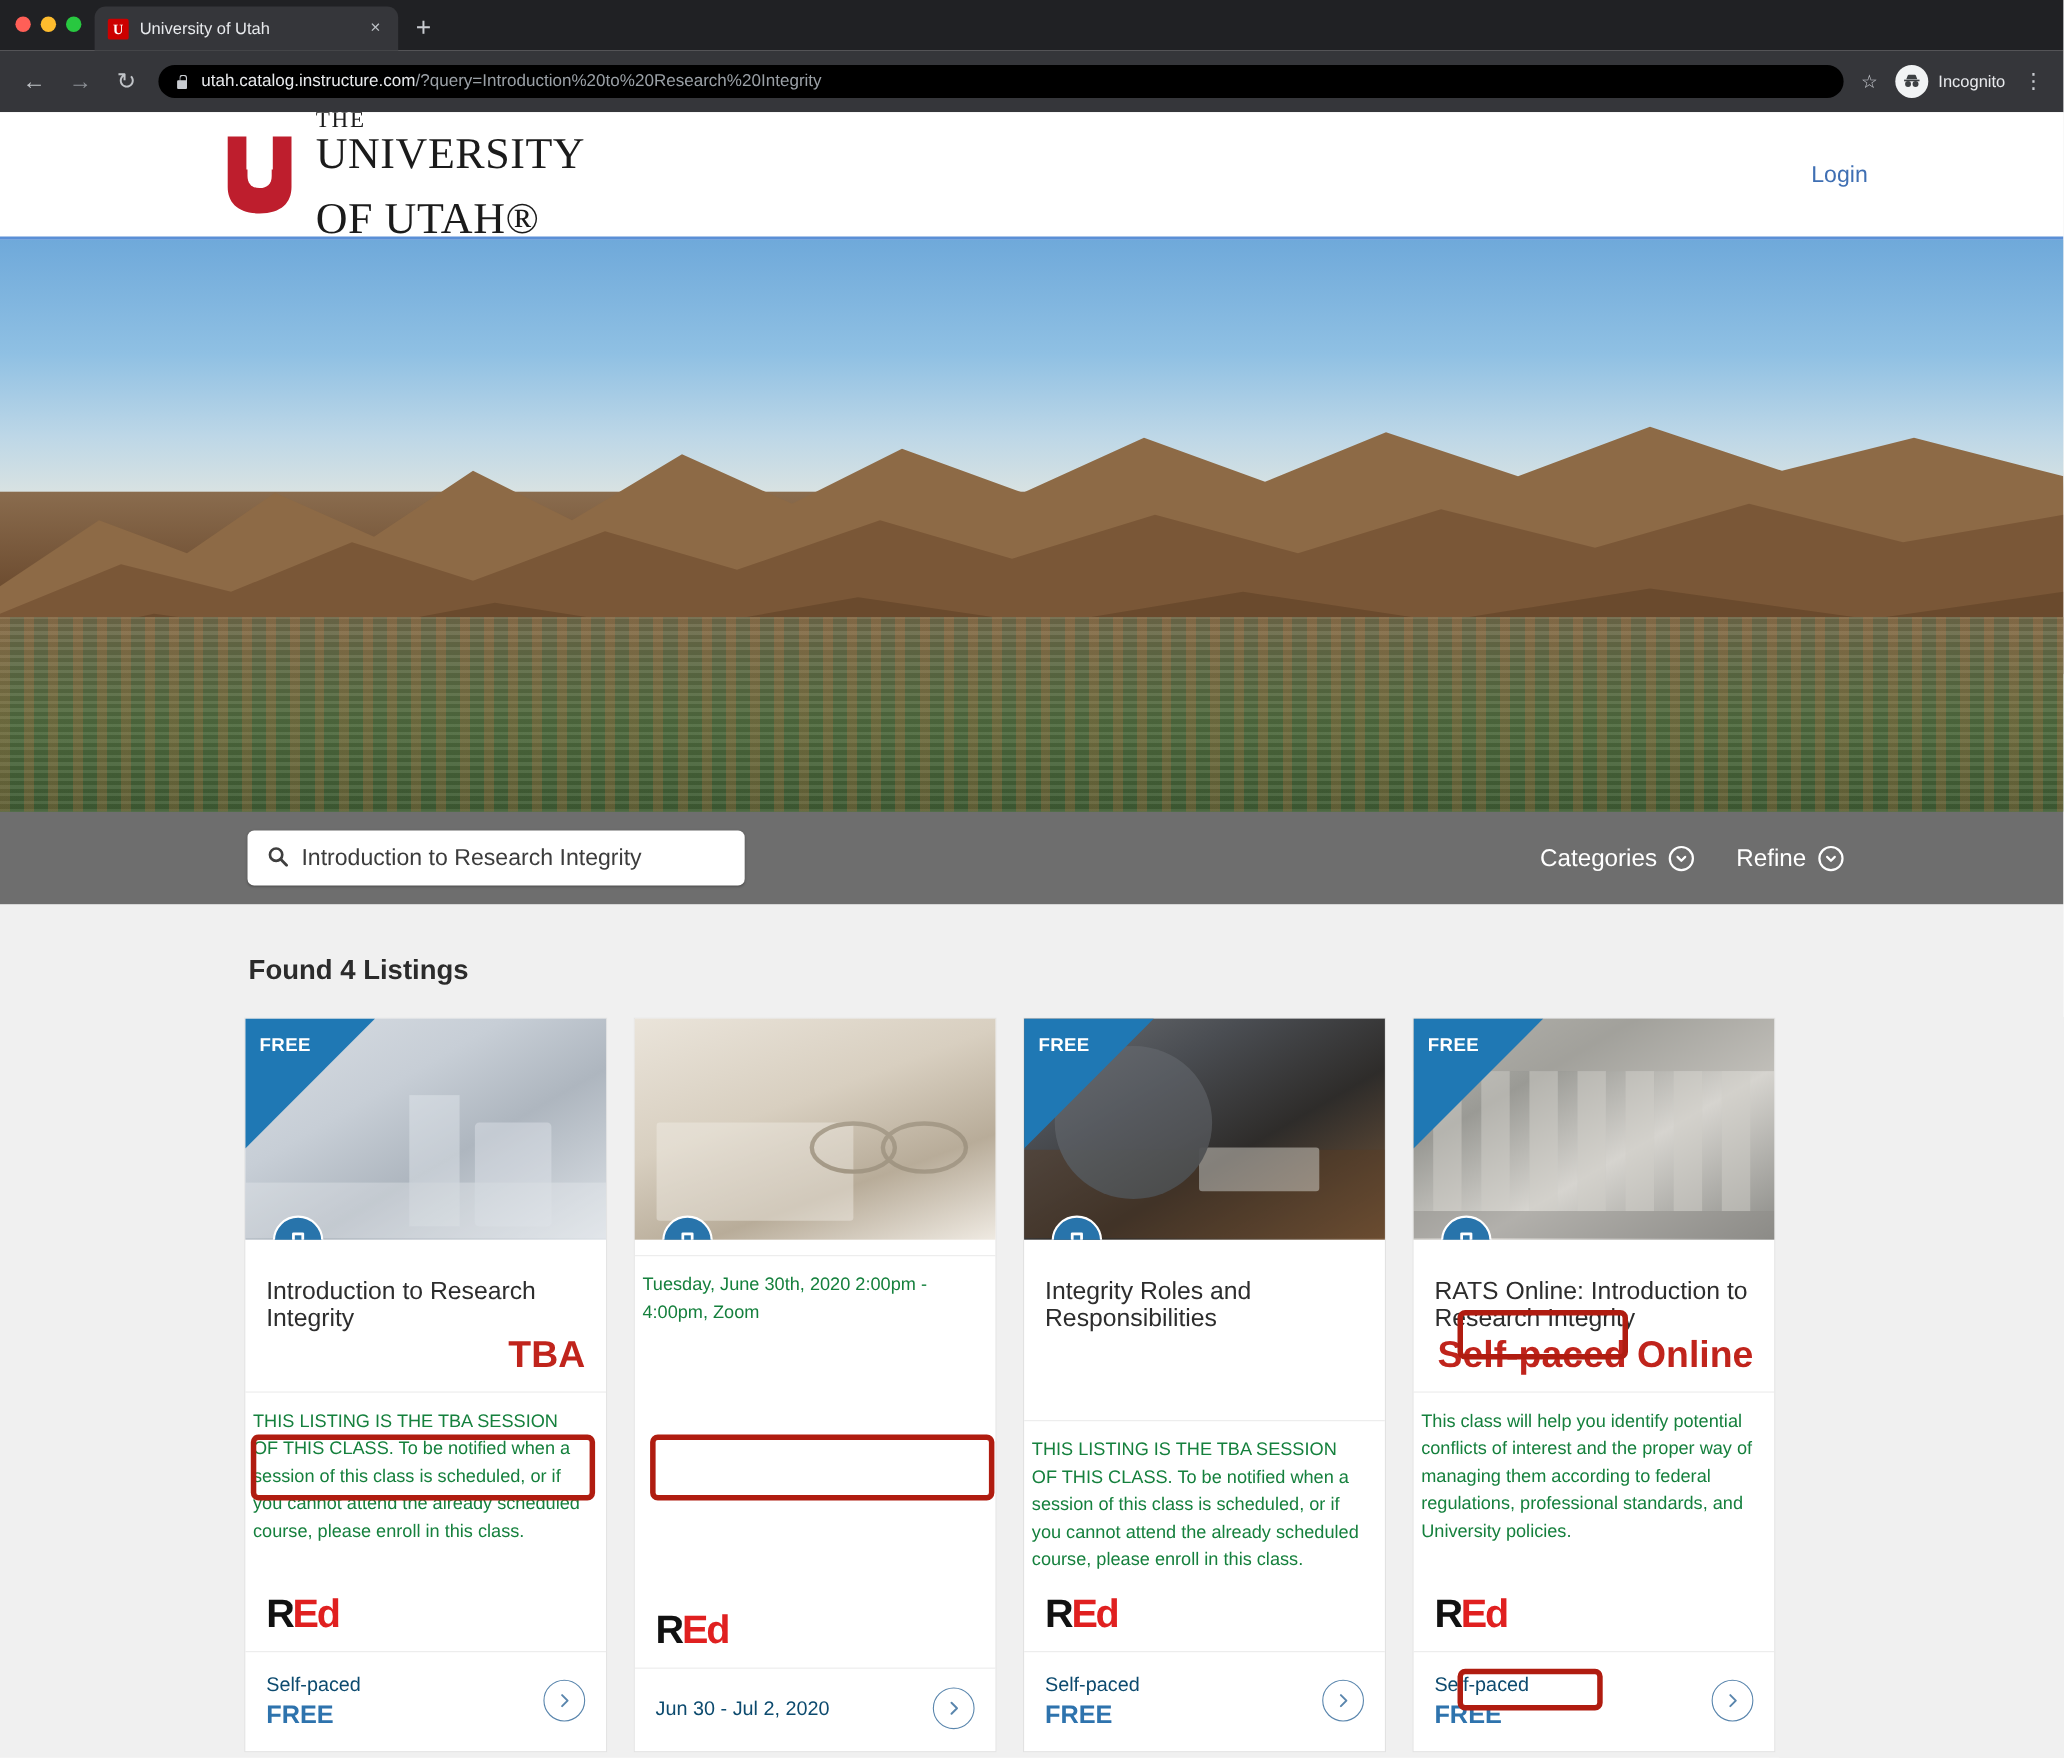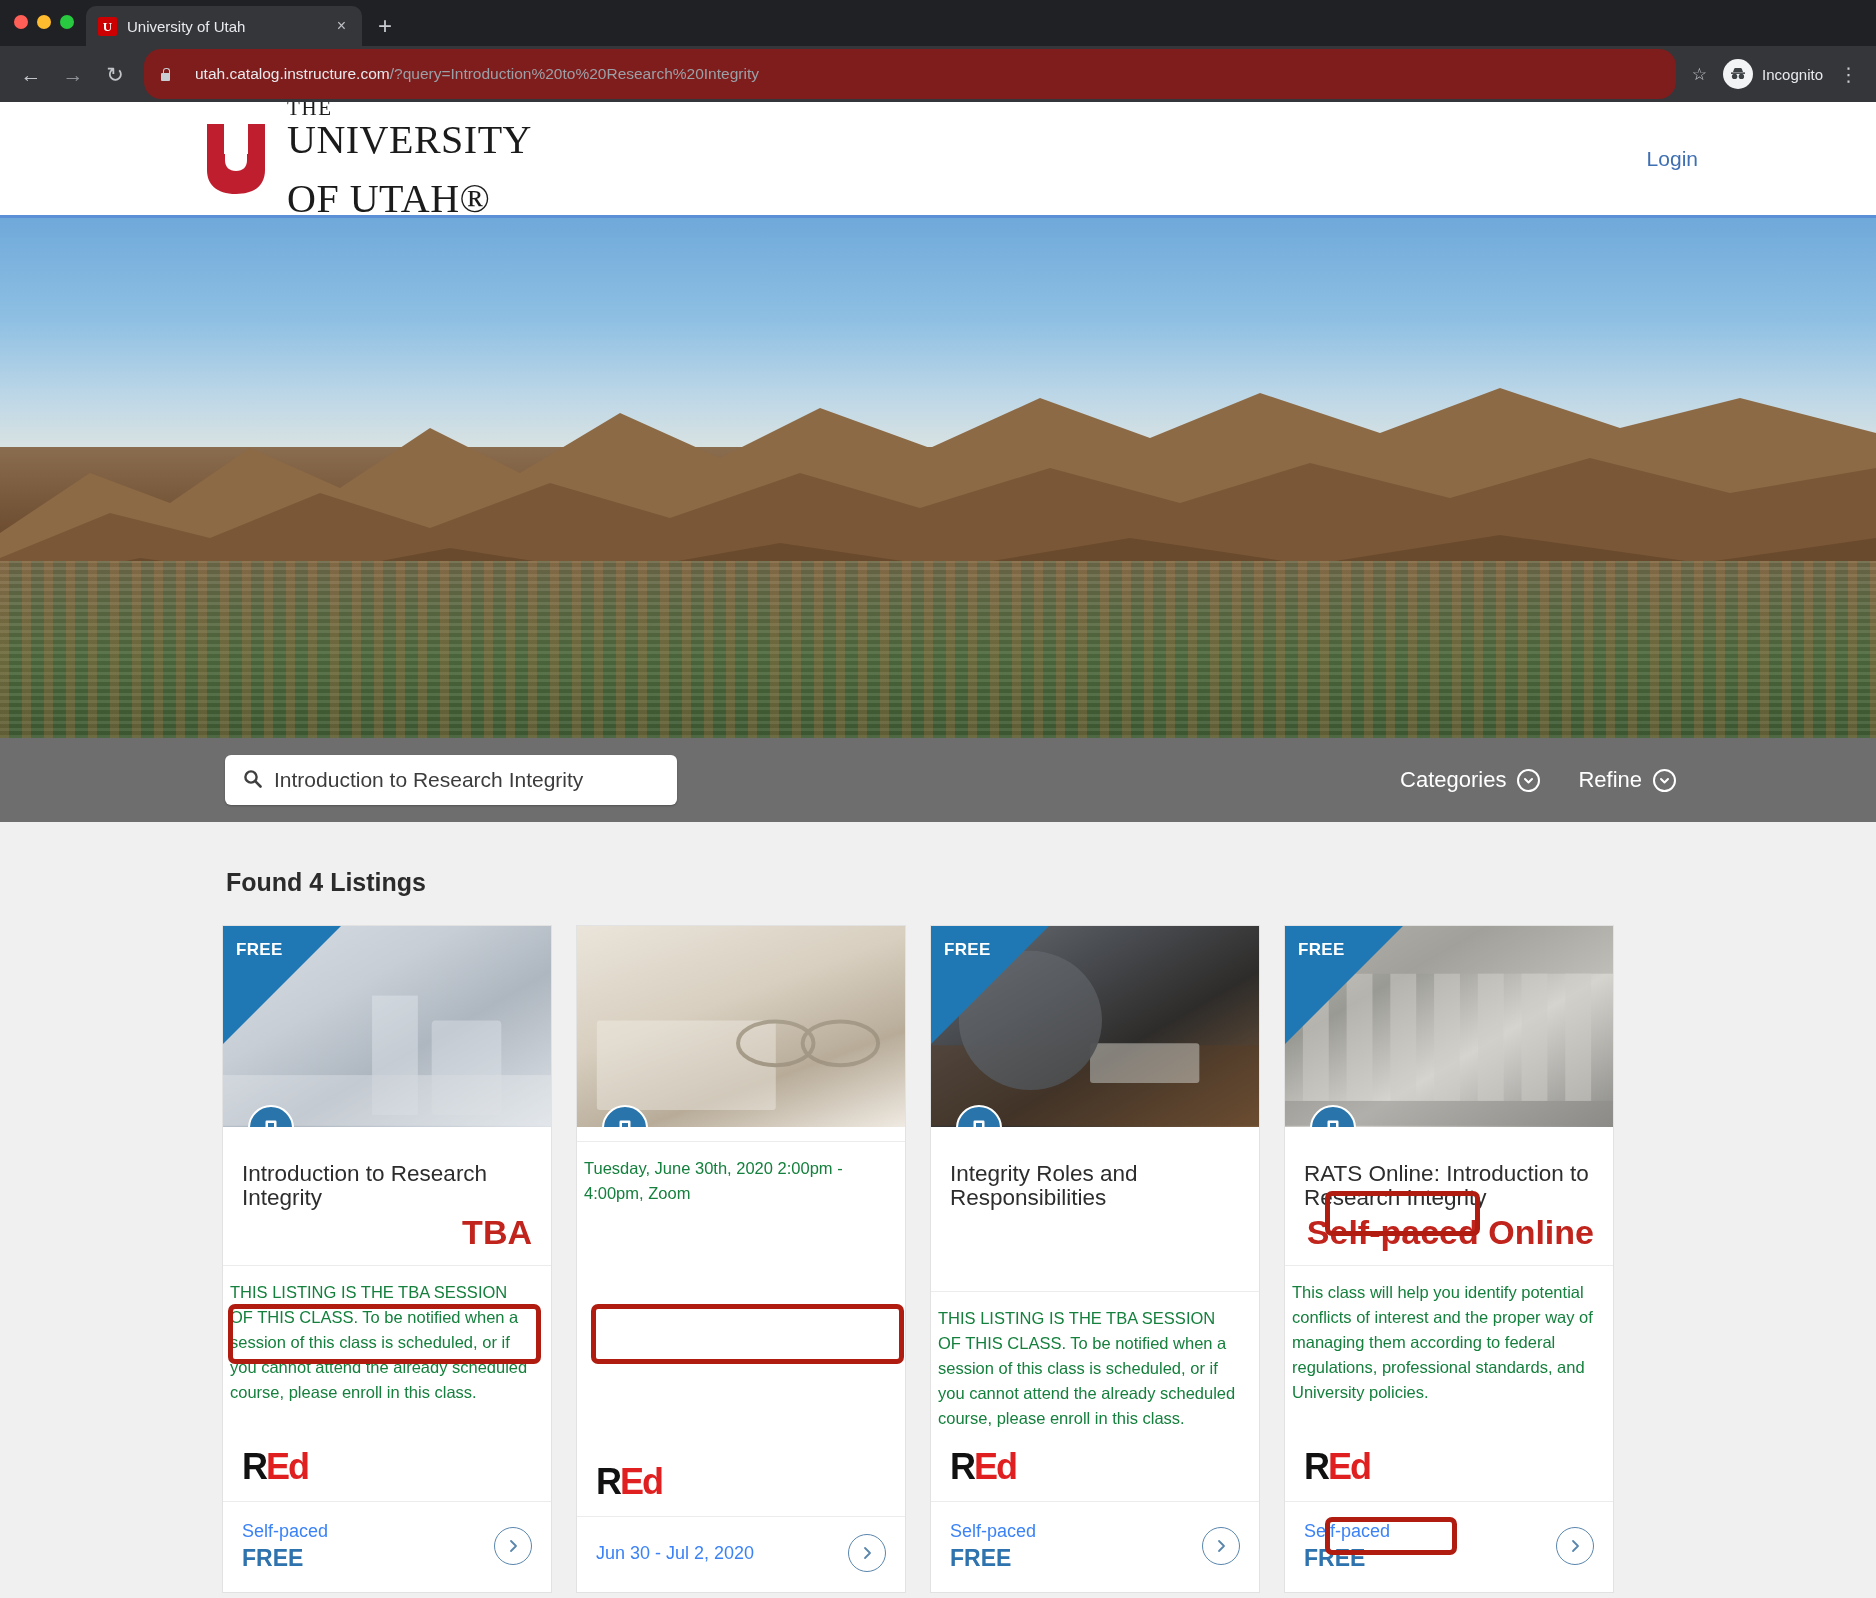--- a/index.html
+++ b/index.html
@@ -37,22 +37,22 @@
   .tab-close { color: #bdc1c6; font-size: 16px; line-height: 1; padding: 2px 4px; }
   .newtab { color: #c9ccd1; font-size: 24px; margin-left: 16px; margin-bottom: 8px; line-height: 1; }
 
   .omnibar {
     height: 56px; background: #35363a; display: flex; align-items: center;
     padding: 0 18px; gap: 16px;
   }
   .navbtn { color: #c1c4c8; font-size: 21px; line-height: 1; width: 26px; text-align:center; }
   .navbtn.dim { color: #8d9196; }
   .urlbox {
-    flex: 1; height: 50px; background: #7f1d1d; border-radius: 17px;
-    display: flex; align-items: center; padding: 0 16px; gap: 24px;
+    flex: 1; height: 30px; background: #000000; border-radius: 17px;
+    display: flex; align-items: center; padding: 0 16px; gap: 12px;
   }
   .lock { width: 11px; height: 13px; position: relative; display:inline-block; }
   .lock::before { content:""; position:absolute; left:1px; top:5px; width:9px; height:8px; background:#c9ccd1; border-radius:1px; }
   .lock::after { content:""; position:absolute; left:3px; top:0px; width:5px; height:7px; border:1.6px solid #c9ccd1; border-bottom:none; border-radius:3px 3px 0 0; }
   .url { font-size: 15.5px; color: #e8eaed; white-space: nowrap; }
   .url .path { color: #9aa0a6; }
   .star { color: #c9ccd1; font-size: 17px; }
   .incognito {
     display: flex; align-items: center; gap: 9px; color: #e8eaed; font-size: 15px;
   }
@@ -179,21 +179,21 @@
     padding: 18px 19px 16px 19px;
     font-family: "Liberation Sans", sans-serif; font-weight: 700;
     font-size: 36px; line-height: 1; letter-spacing: -2px;
   }
   .red-brand .b { color: #111111; }
   .red-brand .r { color: #e02020; }
   .card-foot {
     border-top: 1px solid #ececec; padding: 17px 19px 20px 19px;
     display: flex; align-items: center; justify-content: space-between;
   }
-  .foot-text { color: #3b82f6; font-size: 18px; line-height: 1.35; }
+  .foot-text { color: #0c4a6e; font-size: 18px; line-height: 1.35; }
   .foot-free { color: #2e73ad; font-size: 23px; font-weight: 700; line-height: 1.25; }
   .arrow-circle {
     width: 38px; height: 38px; border-radius: 50%; border: 1.6px solid #5a86ad;
     display: flex; align-items: center; justify-content: center; flex: none;
   }
   .arrow-circle svg { display:block; }
 
   
   .annot {
     position: absolute; border: 5px solid #b01c10; border-radius: 7px;

